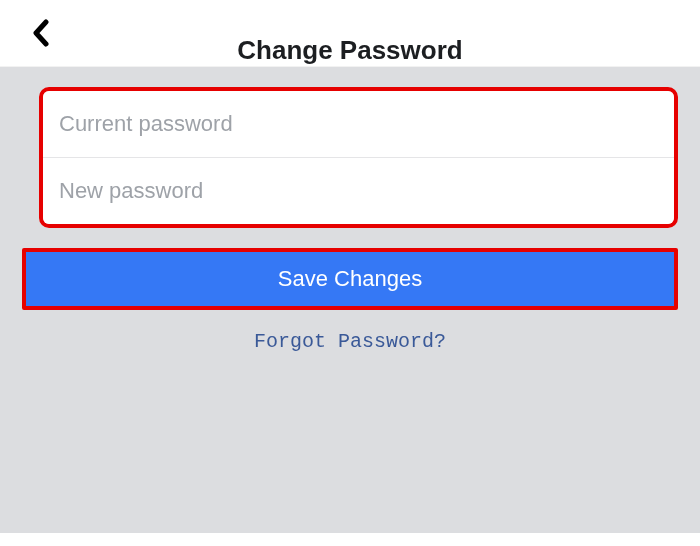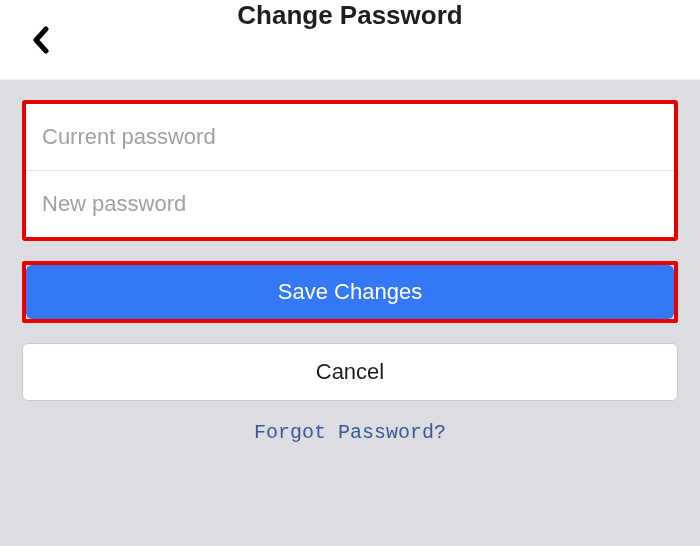--- a/index.html
+++ b/index.html
@@ -8,24 +8,24 @@
       box-sizing: border-box;
       font-family: -apple-system, BlinkMacSystemFont, "Segoe UI", Helvetica, Arial, sans-serif;
     }
     body {
       width: 700px;
       height: 546px;
       background: #fff;
       position: relative;
     }
     .header {
-      height: 80px;
+      height: 67px;
       background: #fff;
       display: flex;
-      align-items: flex-start;
+      align-items: flex-end;
       position: relative;
       border-bottom: 1px solid rgba(0,0,0,0.05);
     }
     .back-btn {
       position: absolute;
       left: 20px;
       top: 50%;
       transform: translateY(-50%);
       width: 40px;
       height: 40px;
@@ -44,22 +44,23 @@
       color: #1c1e21;
     }
     .content {
       background: #dcdde0;
       padding: 20px 22px 20px 22px;
       height: calc(546px - 80px);
     }
     .input-group {
       background: #fca5a5;
       border: 4px solid #e60000;
-      border-radius: 3px;
+      border-radius: 10px;
       overflow: hidden;
+      margin-left: 17px;
     }
     .input-row {
       border-bottom: 1px solid #e5e5e7;
     }
     .input-row:last-child {
       border-bottom: none;
     }
     .text-input {
       width: 100%;
       border: none;
@@ -79,21 +80,21 @@
     }
     .save-btn {
       width: 100%;
       background: #3578f5;
       color: #fff;
       border: none;
       font-size: 22px;
       font-weight: 400;
       padding: 14px 0;
       cursor: pointer;
-      border-radius: 6px;
+      border-radius: 0;
     }
     .cancel-btn {
       width: 100%;
       margin-top: 20px;
       background: #fff;
       color: #1c1e21;
       border: 1px solid #c9cacc;
       font-size: 22px;
       font-weight: 400;
       padding: 15px 0;
@@ -130,16 +131,15 @@
     </div>
     <div class="input-row">
       <input type="password" class="text-input" placeholder="New password" style="">
     </div>
   </div>
 
   <div class="save-wrapper">
     <button class="save-btn">Save Changes</button>
   </div>
 
-  <button class="cancel-btn">Cancel</button>
 
   <a class="forgot-link">Forgot Password?</a>
 </div>
 
 </body></html>

